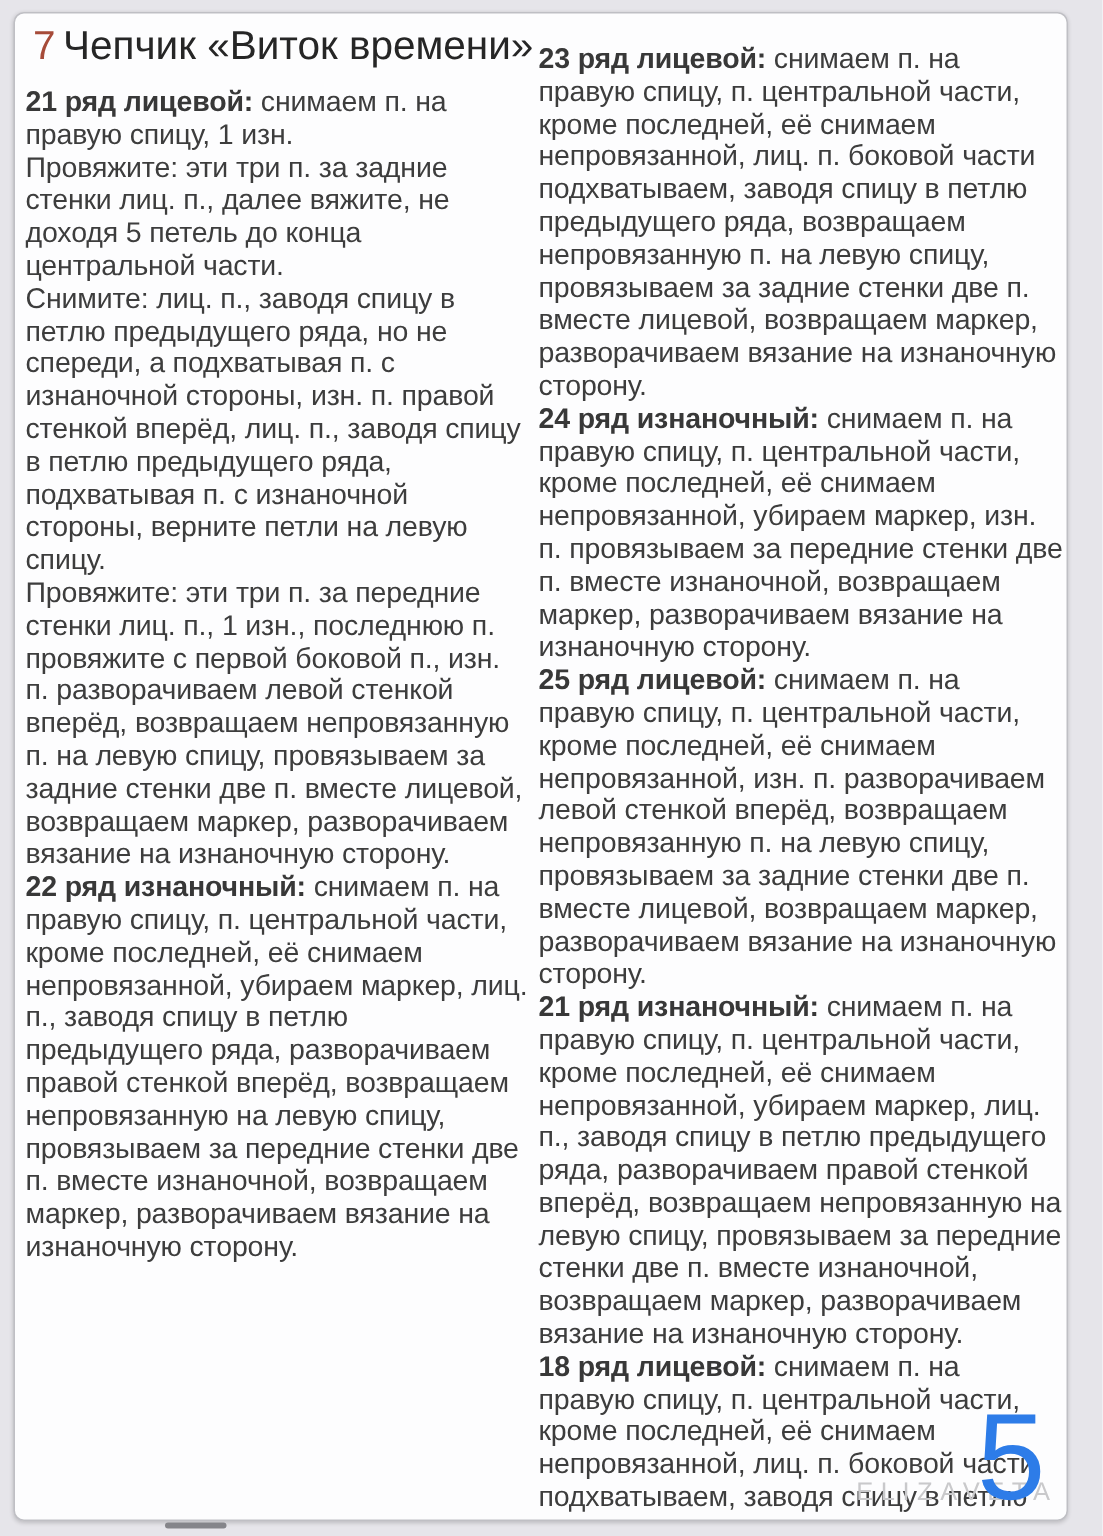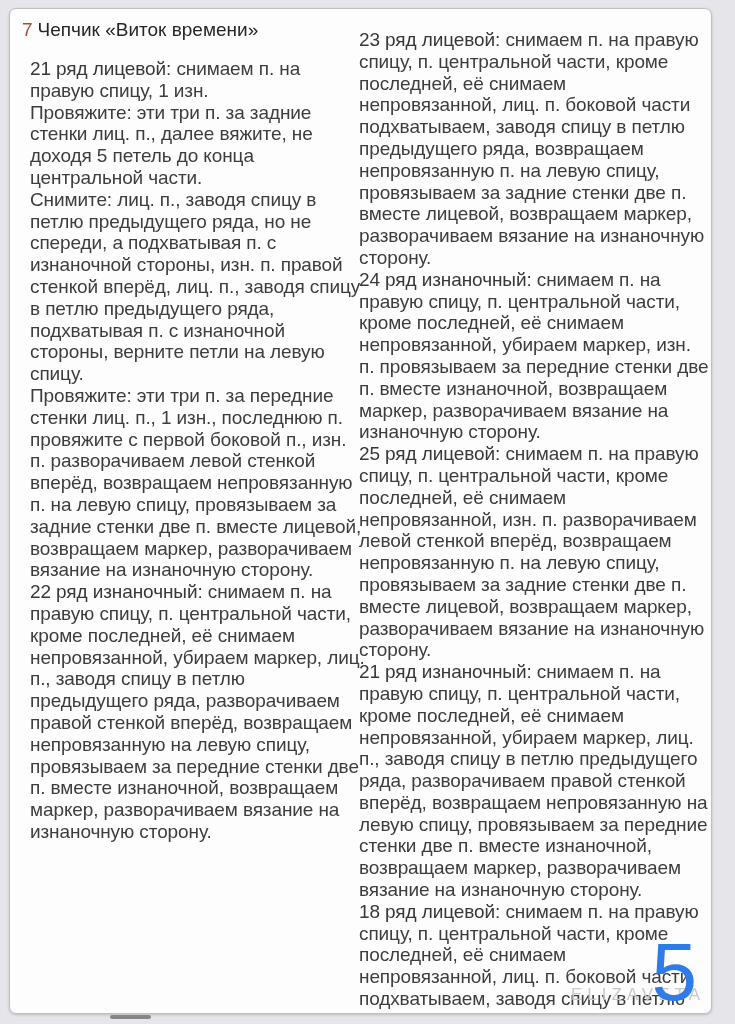--- a/index.html
+++ b/index.html
@@ -24,46 +24,46 @@
     border: 1px solid #bfbfc4;
     border-radius: 7px;
     box-shadow: 0 1px 3px rgba(0,0,0,0.18);
     overflow: hidden;
     box-sizing: border-box;
   }
   .title-row {
     position: absolute;
     left: 12px;
     top: 4px;
-    font-size: 19px;
+    font-size: 27px;
     line-height: 34px;
     color: #262626;
     white-space: nowrap;
   }
   .title-number {
     color: #a64b39;
     margin-right: 5px;
   }
   .col {
     position: absolute;
     font-size: 19px;
     line-height: 21.8px;
     color: #3d3d3d;
     letter-spacing: -0.1px;
   }
   .col p {
     margin: 0;
     padding: 0;
   }
   .col b {
-    font-weight: 400;
+    font-weight: 700;
     color: #383838;
   }
   .col-left {
-    left: 20px;
+    left: 7px;
     top: 49px;
     width: 336px;
   }
   .col-right {
     left: 349px;
     top: 20px;
     width: 350px;
   }
   .watermark {
     position: absolute;

